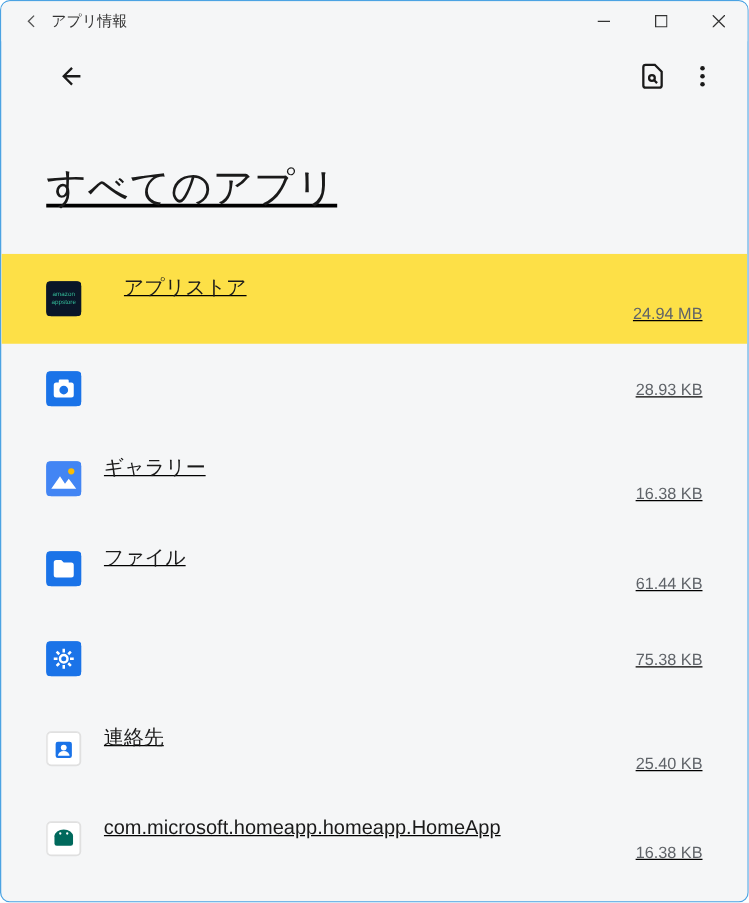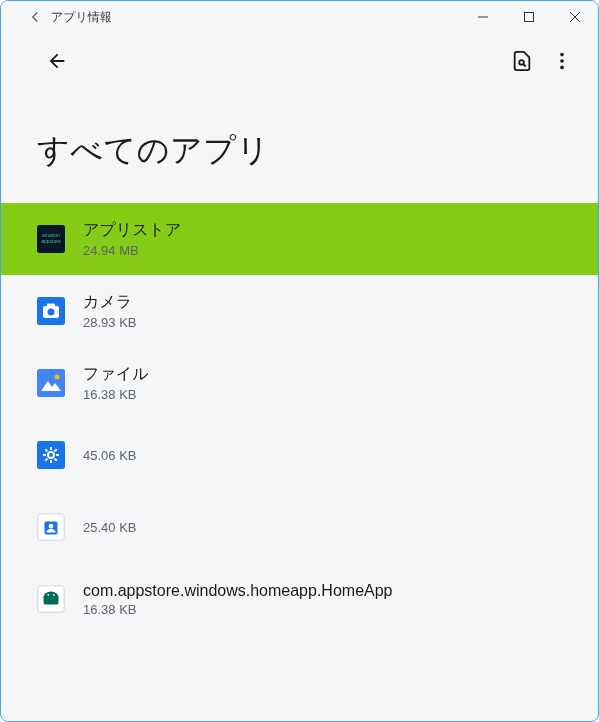--- a/index.html
+++ b/index.html
@@ -21,21 +21,21 @@
       border-radius: 8px;
       background: #f5f6f7;
       display: flex;
       flex-direction: column;
       overflow: hidden;
     }
     .titlebar {
       height: 32px;
       display: flex;
       align-items: center;
-      padding-left: 26px;
+      padding-left: 16px;
       background: #f5f6f7;
     }
     .titlebar-back {
       width: 16px;
       height: 16px;
       display: flex;
       align-items: center;
       justify-content: center;
       color: #555;
       margin-right: 8px;
@@ -54,20 +54,21 @@
       display: flex;
       align-items: center;
       justify-content: center;
       color: #333;
     }
     .content {
       flex: 1;
       display: flex;
       flex-direction: column;
       overflow: hidden;
+      text-decoration: underline;
     }
     .toolbar {
       height: 56px;
       display: flex;
       align-items: center;
       padding: 0 16px;
     }
     .toolbar-back {
       width: 40px;
       height: 40px;
@@ -99,21 +100,22 @@
       flex: 1;
       overflow-y: auto;
     }
     .app-item {
       display: flex;
       align-items: center;
       padding: 14px 36px;
       min-height: 72px;
     }
     .app-item.selected {
-      background: #84cc16;
+      background: #fde047;
+      gap: 16px;
     }
     .app-icon {
       width: 28px;
       height: 28px;
       flex-shrink: 0;
       margin-right: 18px;
       border-radius: 4px;
       display: flex;
       align-items: center;
       justify-content: center;
@@ -126,20 +128,21 @@
       font-size: 16px;
       color: #1a1a1a;
       margin-bottom: 2px;
       white-space: nowrap;
       overflow: hidden;
       text-overflow: ellipsis;
     }
     .app-size {
       font-size: 13px;
       color: #5f6368;
+      text-align: right;
     }
     .icon-appstore {
       background: #0a1628;
     }
     .icon-camera {
       background: #1a73e8;
       position: relative;
     }
     .icon-gallery {
       background: #4285f4;
@@ -232,72 +235,84 @@
         <div class="app-item">
           <div class="app-icon icon-camera">
             <svg width="28" height="28" viewBox="0 0 28 28">
               <rect width="28" height="28" fill="#1a73e8" rx="3"></rect>
               <rect x="6" y="9" width="16" height="12" rx="2" fill="white"></rect>
               <circle cx="14" cy="15" r="3.5" fill="#1a73e8"></circle>
               <rect x="10" y="6.5" width="8" height="4" rx="1" fill="white"></rect>
             </svg>
           </div>
           <div class="app-info">
-            <div class="app-name">カメラ</div>
             <div class="app-size">28.93 KB</div>
           </div>
         </div>
         <div class="app-item">
           <div class="app-icon icon-gallery">
             <svg width="28" height="28" viewBox="0 0 28 28">
               <rect width="28" height="28" fill="#4285f4" rx="3"></rect>
               <polygon points="4,22 11,12 15,18 18,14 24,22" fill="white"></polygon>
               <circle cx="20" cy="8" r="2.5" fill="#fbbc04"></circle>
             </svg>
           </div>
           <div class="app-info">
+            <div class="app-name">ギャラリー</div>
+            <div class="app-size">16.38 KB</div>
+          </div>
+        </div>
+        <div class="app-item">
+          <div class="app-icon icon-file">
+            <svg width="28" height="28" viewBox="0 0 28 28">
+              <rect width="28" height="28" fill="#1a73e8" rx="3"></rect>
+              <path d="M6 9 a2 2 0 0 1 2-2 h4 l2 2 h6 a2 2 0 0 1 2 2 v8 a2 2 0 0 1 -2 2 H8 a2 2 0 0 1 -2-2 z" fill="white"></path>
+            </svg>
+          </div>
+          <div class="app-info">
             <div class="app-name">ファイル</div>
-            <div class="app-size">16.38 KB</div>
+            <div class="app-size">61.44 KB</div>
           </div>
         </div>
         <div class="app-item">
           <div class="app-icon icon-settings">
             <svg width="28" height="28" viewBox="0 0 28 28">
               <rect width="28" height="28" fill="#1a73e8" rx="3"></rect>
               <circle cx="14" cy="14" r="3" fill="none" stroke="white" stroke-width="2"></circle>
               <path d="M14 6 v3 M14 19 v3 M6 14 h3 M19 14 h3 M8.3 8.3 l2.1 2.1 M17.6 17.6 l2.1 2.1 M19.7 8.3 l-2.1 2.1 M10.4 17.6 l-2.1 2.1" stroke="white" stroke-width="2"></path>
             </svg>
           </div>
           <div class="app-info">
-            <div class="app-size">45.06 KB</div>
+            <div class="app-size">75.38 KB</div>
           </div>
         </div>
         <div class="app-item">
           <div class="app-icon icon-contacts">
             <svg width="28" height="28" viewBox="0 0 28 28">
               <rect width="28" height="28" fill="white" rx="3" stroke="#e0e0e0"></rect>
               <rect x="7" y="8" width="14" height="14" rx="2" fill="#1a73e8"></rect>
               <circle cx="14" cy="13" r="2.5" fill="white"></circle>
               <path d="M9 20 a5 4 0 0 1 10 0 z" fill="white"></path>
             </svg>
           </div>
           <div class="app-info">
+            <div class="app-name">連絡先</div>
             <div class="app-size">25.40 KB</div>
           </div>
         </div>
         <div class="app-item">
           <div class="app-icon icon-android">
             <svg width="28" height="28" viewBox="0 0 28 28">
               <rect width="28" height="28" fill="white" rx="3" stroke="#e0e0e0"></rect>
               <rect x="6" y="10" width="16" height="10" rx="2" fill="#00695c"></rect>
               <path d="M6 12 a8 6 0 0 1 16 0 z" fill="#00695c"></path>
               <circle cx="11" cy="9.5" r="1" fill="white"></circle>
               <circle cx="17" cy="9.5" r="1" fill="white"></circle>
             </svg>
           </div>
           <div class="app-info">
-            <div class="app-name">com.appstore.windows.homeapp.HomeApp</div>
+            <div class="app-name">com.microsoft.homeapp.homeapp.HomeApp</div>
             <div class="app-size">16.38 KB</div>
           </div>
         </div>
       </div>
   </div>
 </div>
 
 </body></html>

